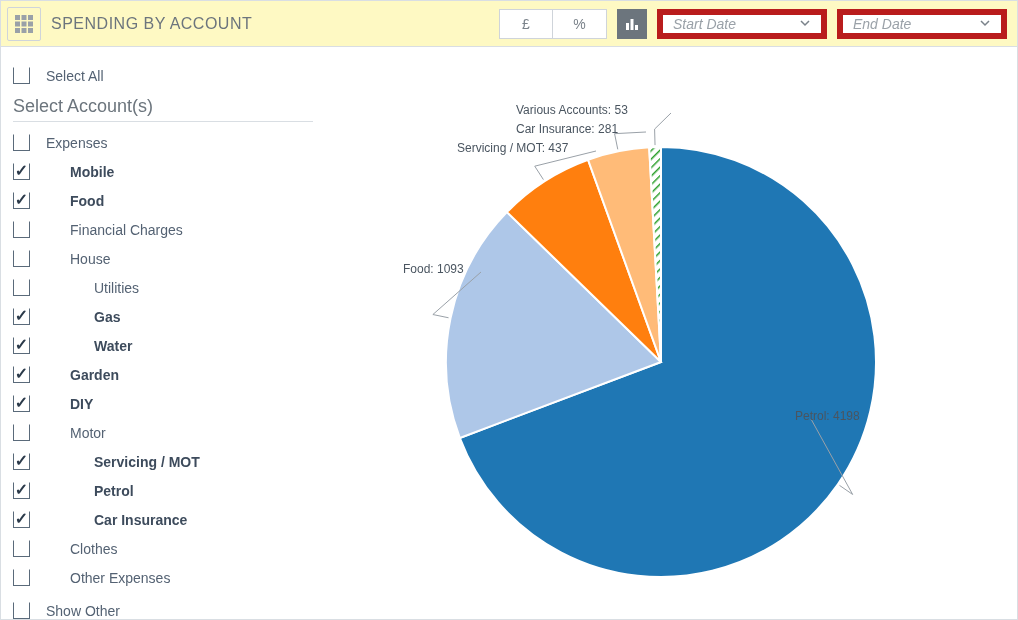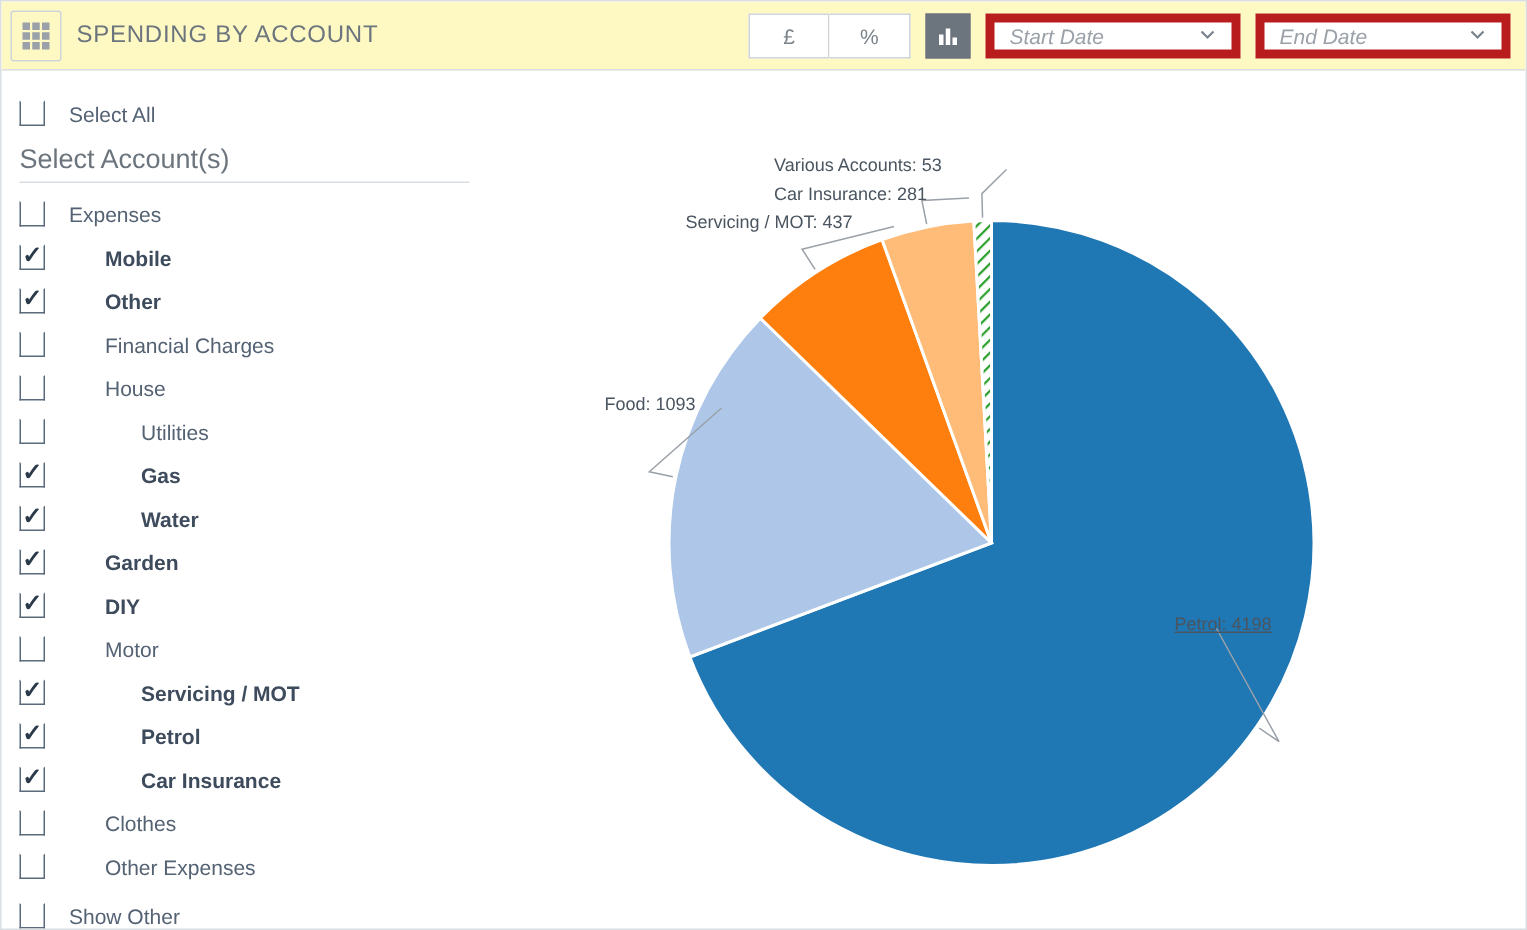--- a/index.html
+++ b/index.html
@@ -185,21 +185,21 @@
         <div class="checkbox-row">
           <span class="cb"></span>
           <span class="row-label">Expenses</span>
         </div>
         <div class="checkbox-row">
           <span class="cb checked"></span>
           <span class="row-label bold indent-1">Mobile</span>
         </div>
         <div class="checkbox-row">
           <span class="cb checked"></span>
-          <span class="row-label bold indent-1">Other</span>
+          <span class="row-label bold indent-1">Food</span>
         </div>
         <div class="checkbox-row">
           <span class="cb"></span>
           <span class="row-label indent-1">Financial Charges</span>
         </div>
         <div class="checkbox-row">
           <span class="cb"></span>
           <span class="row-label indent-1">House</span>
         </div>
         <div class="checkbox-row">
@@ -269,19 +269,19 @@
           <path d="M 340 315 L 328.19516792231457 100.3243238286702 A 215 215 0 0 1 339.9999999999998 100 Z" fill="url(#hatch)" stroke="#fff" stroke-width="2"></path>
         </g>
       <g id="pie-leaders" fill="none" stroke="#9aa1a8" stroke-width="1">
           <polyline points="518.5088362211239,438.3839348982677 531.6707780623128,447.4813678861584 490,372"></polyline>
           <polyline points="127.55368712811122,270.77823898644976 111.8894428610595,267.5176483126396 160,225"></polyline>
           <polyline points="222.41444975960326,132.6195230440957 213.74454743773072,119.1721146049507 275,104"></polyline>
           <polyline points="296.7696068704388,102.34973992523877 293.5821124461394,86.67045807640844 325,85"></polyline>
           <polyline points="334.04042986405574,98.08185063532659 333.601014554493,82.08788570521241 350,66"></polyline>
         </g>
     </svg>
-    <div class="slice-label" style="left:462px; top:362px;text-decoration:underline;">Petrol: 4198</div>
+    <div class="slice-label" style="left:474px; top:362px;">Petrol: 4198</div>
     <div class="slice-label" style="left:82px; top:215px;">Food: 1093</div>
     <div class="slice-label" style="left:136px; top:94px;">Servicing / MOT: 437</div>
     <div class="slice-label" style="left:195px; top:75px;">Car Insurance: 281</div>
     <div class="slice-label" style="left:195px; top:56px;">Various Accounts: 53</div>
   </div>
 </div>
 
 </body></html>

